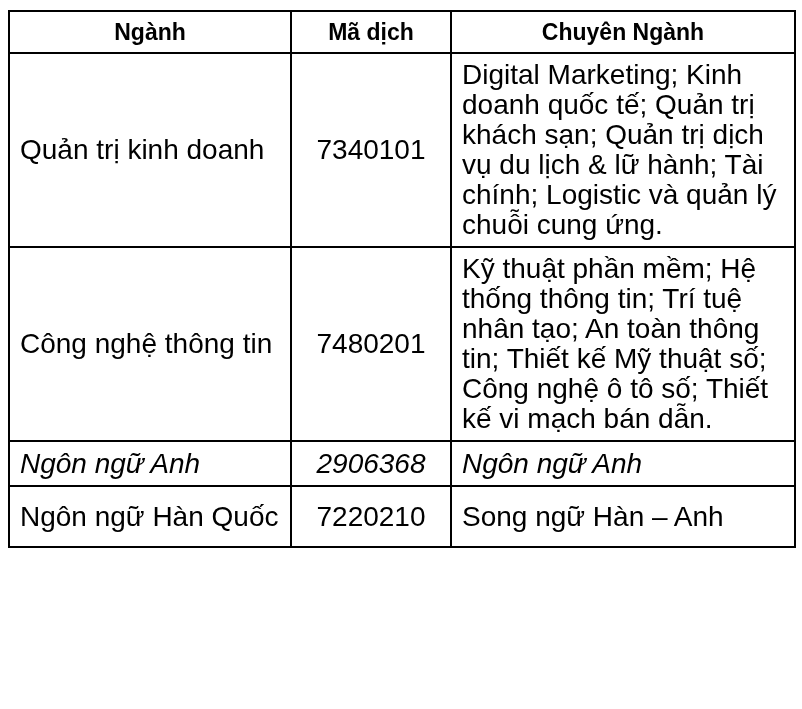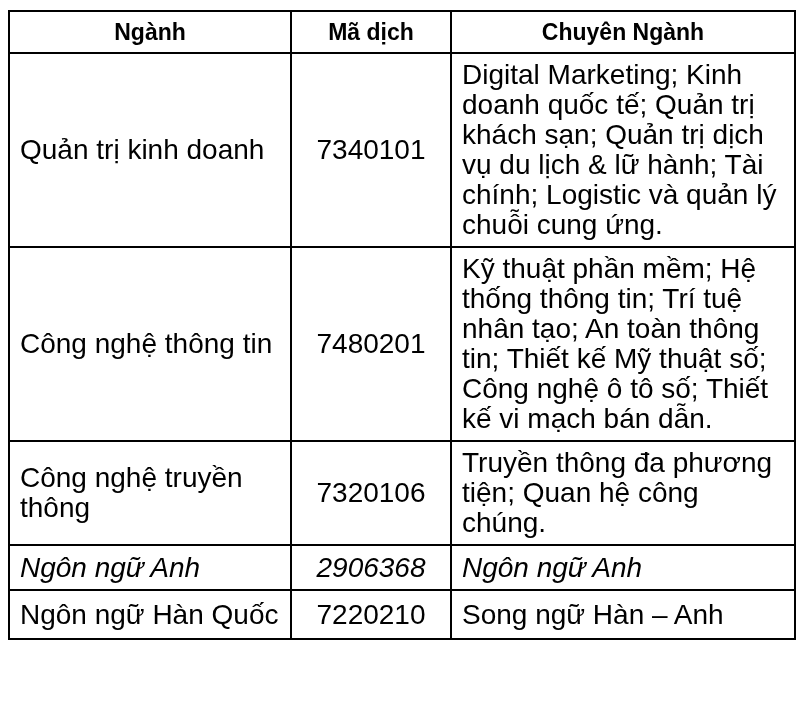--- a/index.html
+++ b/index.html
@@ -42,21 +42,21 @@
   td.cell-nganh  { text-align: left;  padding-left: 12px; }
   td.cell-ma     { text-align: center; }
   td.cell-chuyen { text-align: left;  padding-left: 10px; padding-right: 8px; }
 
   tr.row-header { height: 42px; }
   tr.row-0 { height: 185px; }
   tr.row-1 { height: 190px; }
   tr.row-2 { height: 85px; }
   tr.row-3 { height: 45px; font-style: italic; }
   tr.row-4 { height: 48px; }
-  tr.row-5 { height: 49px; }
+  tr.row-5 { height: 61px; }
   tr.row-6 { height: 50px; }
 </style>
 </head>
 <body>
 
 <div class="table-wrap">
   <table class="majors">
     <colgroup>
       <col class="c-nganh">
       <col class="c-ma">
@@ -73,25 +73,20 @@
       <tr class="row-0">
         <td class="cell-nganh">Quản trị kinh doanh</td>
         <td class="cell-ma">7340101</td>
         <td class="cell-chuyen">Digital Marketing; Kinh doanh quốc tế; Quản trị khách sạn; Quản trị dịch vụ du lịch &amp; lữ hành; Tài chính; Logistic và quản lý chuỗi cung ứng.</td>
       </tr>
       <tr class="row-1">
         <td class="cell-nganh">Công nghệ thông tin</td>
         <td class="cell-ma">7480201</td>
         <td class="cell-chuyen">Kỹ thuật phần mềm; Hệ thống thông tin; Trí tuệ nhân tạo; An toàn thông tin; Thiết kế Mỹ thuật số; Công nghệ ô tô số; Thiết kế vi mạch bán dẫn.</td>
       </tr>
-      <tr class="row-2">
-        <td class="cell-nganh">Công nghệ truyền thông</td>
-        <td class="cell-ma">7320106</td>
-        <td class="cell-chuyen">Truyền thông đa phương tiện; Quan hệ công chúng.</td>
-      </tr>
       <tr class="row-3">
         <td class="cell-nganh">Ngôn ngữ Anh</td>
         <td class="cell-ma">2906368</td>
         <td class="cell-chuyen">Ngôn ngữ Anh</td>
       </tr>
       <tr class="row-5">
         <td class="cell-nganh">Ngôn ngữ Hàn Quốc</td>
         <td class="cell-ma">7220210</td>
         <td class="cell-chuyen">Song ngữ Hàn – Anh</td>
       </tr>

